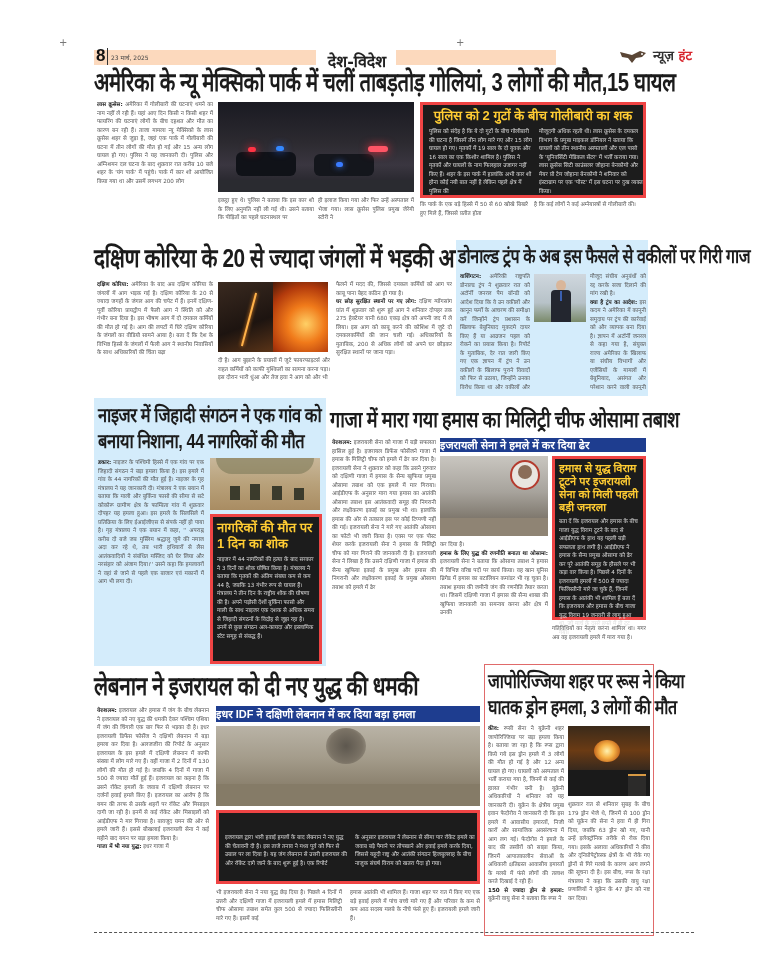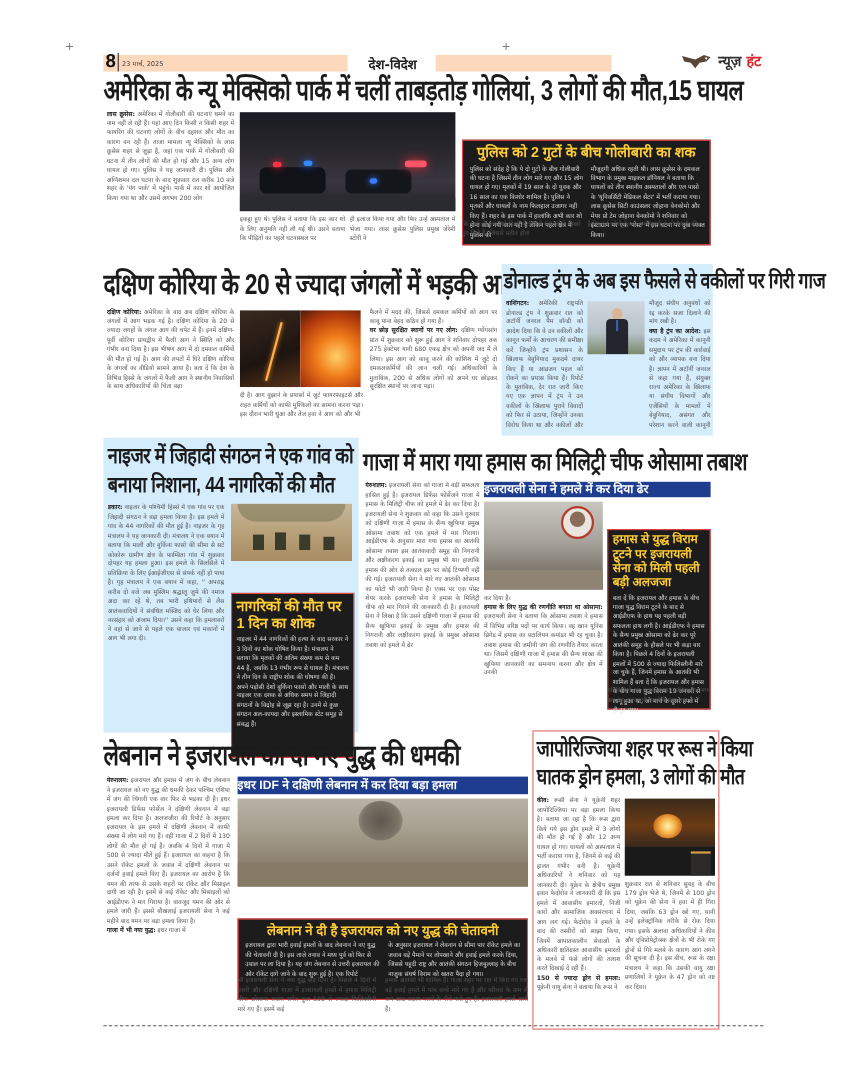--- a/index.html
+++ b/index.html
@@ -5,30 +5,30 @@
   * { box-sizing: border-box; margin: 0; padding: 0; }
   body { width: 768px; height: 973px; background: #ffffff; font-family: "DejaVu Sans", sans-serif; position: relative; overflow: hidden; color: #222; }
   .crop { position: absolute; color: #777; font-size: 10px; line-height: 10px; }
   .page { position: absolute; left: 94px; top: 46px; width: 598px; }
   .masthead { position: absolute; left: 0; top: 0; width: 598px; height: 20px; }
   .mh-left { position: absolute; left: 0; top: 4px; width: 222px; height: 15px; background: #fcd9bd; }
   .mh-right { position: absolute; left: 302px; top: 4px; width: 160px; height: 15px; background: #fcd9bd; }
   .pageno { position: absolute; left: 2px; top: 1px; font-family: "Liberation Sans", sans-serif; font-weight: bold; font-size: 17px; line-height: 18px; color: #111; }
   .pagebar { position: absolute; left: 13px; top: 2px; width: 1px; height: 17px; background: #333; }
   .pagedate { position: absolute; left: 17px; top: 8px; font-size: 6px; color: #444; }
-  .section { position: absolute; left: 224px; top: 4px; width: 78px; text-align: center; font-weight: bold; font-size: 12px; color: #222; }
+  .section { position: absolute; left: 224px; top: 4px; width: 78px; text-align: center; font-weight: bold; font-size: 16px; color: #222; }
   .logo { position: absolute; left: 456px; top: 0; width: 142px; height: 20px; text-align: right; font-weight: bold; font-size: 13px; }
   .logo .bird { display: inline-block; width: 30px; height: 16px; vertical-align: middle; }
   .logo .a { color: #333; } .logo .b { color: #d8242c; }
 
   .hl { position: absolute; font-family: "Liberation Sans", sans-serif; font-weight: bold; color: #1b1b1b; letter-spacing: -0.5px; white-space: nowrap; transform-origin: left top; }
   .body-text { position: absolute; font-size: 5.6px; line-height: 8.5px; color: #555; text-align: justify; overflow: hidden; }
   .body-text b { color: #222; }
   .photo { position: absolute; overflow: hidden; }
-  .boxdark { position: absolute; background: #1c1c1c; color: #eee; border: 1px solid #ef4444; margin-top: 25px; }
+  .boxdark { position: absolute; background: #1c1c1c; color: #eee; border: 3px solid #ef4444; }
   .boxdark .h { color: #ffcc33; font-weight: bold; font-family: "Liberation Sans", sans-serif; }
   .boxdark .t { font-size: 5.6px; line-height: 8.5px; color: #ddd; }
   .lightblue { position: absolute; background: #d4ecfb; }
   .redframe { position: absolute; border: 1px solid #e06a6a; }
   .bluebar { position: absolute; background: #1e3d8f; color: #fff; font-weight: bold; font-family: "Liberation Sans", sans-serif; white-space: nowrap; }
   .dashline { position: absolute; left: 94px; top: 932px; width: 600px; border-top: 1px dashed #555; }
 </style>
 </head>
 <body>
 
@@ -138,21 +138,21 @@
     <b>येरुशलम:</b>
     <span>इजरायली सेना को गाजा में बड़ी सफलता हासिल हुई है। इजरायल डिफेंस फोर्सेजने गाजा में हमास के मिलिट्री चीफ को हमले में ढेर कर दिया है। इजरायली सेना ने शुक्रवार को कहा कि उसने गुरुवार को दक्षिणी गाजा में हमास के सैन्य खुफिया प्रमुख ओसामा तबाश को एक हमले में मार गिराया। आईडीएफ के अनुसार मारा गया हमास का आतंकी ओसामा तबाश इस आतंकवादी समूह की निगरानी और लक्षीकरण इकाई का प्रमुख भी था। हालांकि हमास की ओर से तत्काल इस पर कोई टिप्पणी नहीं की गई। इजरायली सेना ने मारे गए आतंकी ओसामा का फोटो भी जारी किया है। एक्स पर एक पोस्ट शेयर करके इजरायली सेना ने हमास के मिलिट्री चीफ को मार गिराने की जानकारी दी है। इजरायली सेना ने लिखा है कि उसने दक्षिणी गाजा में हमास की सैन्य खुफिया इकाई के प्रमुख और हमास की निगरानी और लक्षीकरण इकाई के प्रमुख ओसामा तबाश को हमले में ढेर</span>
   </div>
   <div class="bluebar" style="left:346px;top:392px;width:206px;height:14px;font-size:11px;line-height:14px;">इजरायली सेना ने हमले में कर दिया ढेर</div>
   <div class="photo" style="left:346px;top:410px;width:108px;height:80px;background:linear-gradient(180deg,#c9c6c0 0%,#a7a39c 45%,#7c756a 80%,#5e5448 100%);">
     <div style="position:absolute;left:70px;top:4px;width:30px;height:30px;border-radius:50%;background:#e9e6e0;border:2px solid #b43b2e;"></div>
     <div style="position:absolute;left:78px;top:9px;width:14px;height:14px;border-radius:50%;background:#8a6d58;"></div>
     <div style="position:absolute;left:0;top:62px;width:108px;height:18px;background:#8f8474;"></div>
   </div>
   <div class="boxdark" style="left:458px;top:410px;width:94px;height:164px;">
-    <div class="h" style="padding:3px 4px 0 4px;font-size:11px;line-height:13px;">हमास से युद्ध विराम टूटने पर इजरायली सेना को मिली पहली बड़ी अलजजा</div>
+    <div class="h" style="padding:3px 4px 0 4px;font-size:11px;line-height:13px;">हमास से युद्ध विराम टूटने पर इजरायली सेना को मिली पहली बड़ी जनरला</div>
     <div class="t" style="padding:3px 4px;">बता दें कि इजरायल और हमास के बीच गाजा युद्ध विराम टूटने के बाद से आईडीएफ के हाथ यह पहली बड़ी सफलता हाथ लगी है। आईडीएफ ने हमास के सैन्य प्रमुख ओसामा को ढेर कर पूरे आतंकी समूह के हौसले पर भी कड़ा वार किया है। पिछले 4 दिनों के इजरायली हमलों में 500 से ज्यादा फिलिस्तीनी मारे जा चुके हैं, जिनमें हमास के आतंकी भी शामिल हैं बता दें कि इजरायल और हमास के बीच गाजा युद्ध विराम 19 जनवरी से लागू हुआ था, जो मार्च के दूसरे हफ्ते में ही टूट गया।</div>
   </div>
   <div class="body-text" style="left:346px;top:494px;width:108px;height:124px;">
     <span>कर दिया है।</span><br>
     <b>हमास के लिए युद्ध की रणनीति बनाता था ओसामा:</b>
     <span>इजरायली सेना ने बताया कि ओसामा तबाश ने हमास में विभिन्न वरिष्ठ पदों पर कार्य किया। वह खान यूनिस ब्रिगेड में हमास का बटालियन कमांडर भी रह चुका है। तबाश हमास की जमीनी जंग की रणनीति तैयार करता था। जिसमें दक्षिणी गाजा में हमास की सैन्य शाखा की खुफिया जानकारी का समन्वय करना और क्षेत्र में उनकी</span>
   </div>
   <div class="body-text" style="left:458px;top:578px;width:94px;height:40px;">गतिविधियों का नेतृत्व करना शामिल था। मगर अब वह इजरायली हमले में मारा गया है।</div>
 
   <div class="hl" style="left:0;top:624px;font-size:26px;line-height:32px;transform:scaleX(0.8);">लेबनान ने इजरायल को दी नए युद्ध की धमकी</div>
@@ -161,21 +161,20 @@
     <span>इजरायल और हमास में जंग के बीच लेबनान ने इजरायल को नए युद्ध की धमकी देकर पश्चिम एशिया में जंग की चिंगारी एक बार फिर से भड़का दी है। इधर इजरायली डिफेंस फोर्सेज ने दक्षिणी लेबनान में बड़ा हमला कर दिया है। अलजजीरा की रिपोर्ट के अनुसार इजरायल के इस हमले में दक्षिणी लेबनान में काफी संख्या में लोग मारे गए हैं। वहीं गाजा में 2 दिनों में 130 लोगों की मौत हो गई है। जबकि 4 दिनों में गाजा में 500 से ज्यादा मौतें हुई हैं। इजरायल का कहना है कि उसने रॉकेट हमलों के जवाब में दक्षिणी लेबनान पर दर्जनों हवाई हमले किए हैं। इजरायल का आरोप है कि यमन की तरफ से उसके शहरों पर रॉकेट और मिसाइल दागी जा रही है। इनमें से कई रॉकेट और मिसाइलों को आईडीएफ ने मार गिराया है। बावजूद यमन की ओर से हमले जारी हैं। इससे बौखलाई इजरायली सेना ने कई महीने बाद यमन पर बड़ा हमला किया है।</span><br>
     <b>गाजा में भी नया युद्ध:</b>
     <span>इधर गाजा में</span>
   </div>
   <div class="bluebar" style="left:122px;top:660px;width:264px;height:16px;font-size:11px;line-height:16px;">इधर IDF  ने दक्षिणी लेबनान में कर दिया बड़ा हमला</div>
   <div class="photo" style="left:122px;top:680px;width:264px;height:80px;background:linear-gradient(180deg,#b9b3a6 0%,#a49c8b 40%,#8a806d 75%,#6b624f 100%);">
     <div style="position:absolute;left:110px;top:2px;width:40px;height:36px;border-radius:50%;background:radial-gradient(circle,#5d574e 0%,#7a7265 60%,transparent 100%);"></div>
     <div style="position:absolute;left:0;top:58px;width:264px;height:22px;background:#857b67;"></div>
   </div>
   <div class="boxdark" style="left:122px;top:764px;width:264px;height:74px;">
-    <div class="h" style="text-align:center;font-size:12px;line-height:16px;margin-top:2px;">लेबनान ने दी है इजरायल को नए युद्ध की चेतावनी</div>
     <div class="t" style="position:absolute;left:6px;top:20px;width:122px;">इजरायल द्वारा भारी हवाई हमलों के बाद लेबनान ने नए युद्ध की चेतावनी दी है। इस ताजे तनाव ने मध्य पूर्व को फिर से उबाल पर ला दिया है। यह जंग लेबनान से उत्तरी इजरायल की ओर रॉकेट दागे जाने के बाद शुरू हुई है। एक रिपोर्ट</div>
     <div class="t" style="position:absolute;left:136px;top:20px;width:122px;">के अनुसार इजरायल ने लेबनान से सीमा पार रॉकेट हमले का जवाब बड़े पैमाने पर तोपखाने और हवाई हमले करके दिया, जिससे यहूदी राष्ट्र और आतंकी संगठन हिजबुल्लाह के बीच नाजुक संघर्ष विराम को खतरा पैदा हो गया।</div>
   </div>
   <div class="body-text" style="left:122px;top:842px;width:126px;height:50px;">भी इजरायली सेना ने नया युद्ध छेड़ दिया है। पिछले 4 दिनों में उत्तरी और दक्षिणी गाजा में इजरायली हमले में हमास मिलिट्री चीफ ओसामा तबाश समेत कुल 500 से ज्यादा फिलिस्तीनी मारे गए हैं। इसमें कई</div>
   <div class="body-text" style="left:256px;top:842px;width:130px;height:50px;">हमास आतंकी भी शामिल हैं। गाजा शहर पर रात में किए गए एक बड़े हवाई हमले में पांच बच्चे मारे गए हैं और परिवार के कम से कम आठ सदस्य मलबे के नीचे फंसे हुए हैं। इजरायली हमले जारी हैं।</div>
 
   <div class="redframe" style="left:390px;top:618px;width:170px;height:272px;"></div>
   <div class="hl" style="left:394px;top:622px;font-size:20px;line-height:26px;transform:scaleX(0.8);">जापोरिज्जिया शहर पर रूस ने किया</div>
   <div class="hl" style="left:394px;top:648px;font-size:20px;line-height:26px;transform:scaleX(0.8);">घातक ड्रोन हमला, 3 लोगों की मौत</div>
   <div class="body-text" style="left:394px;top:678px;width:76px;height:208px;">

